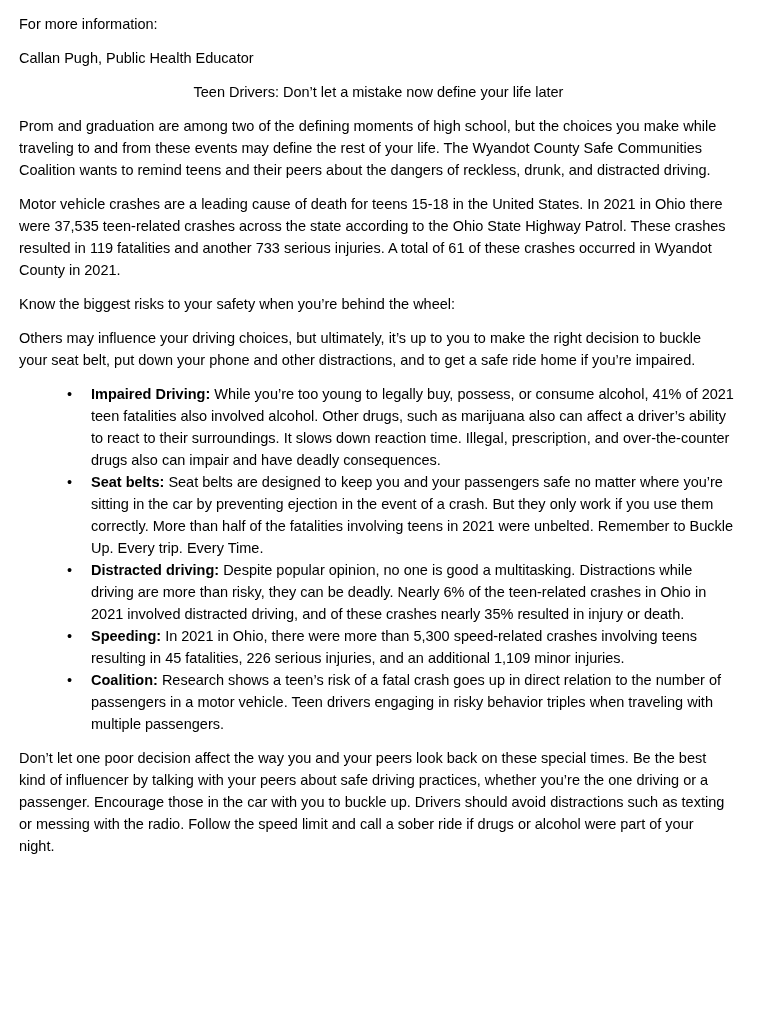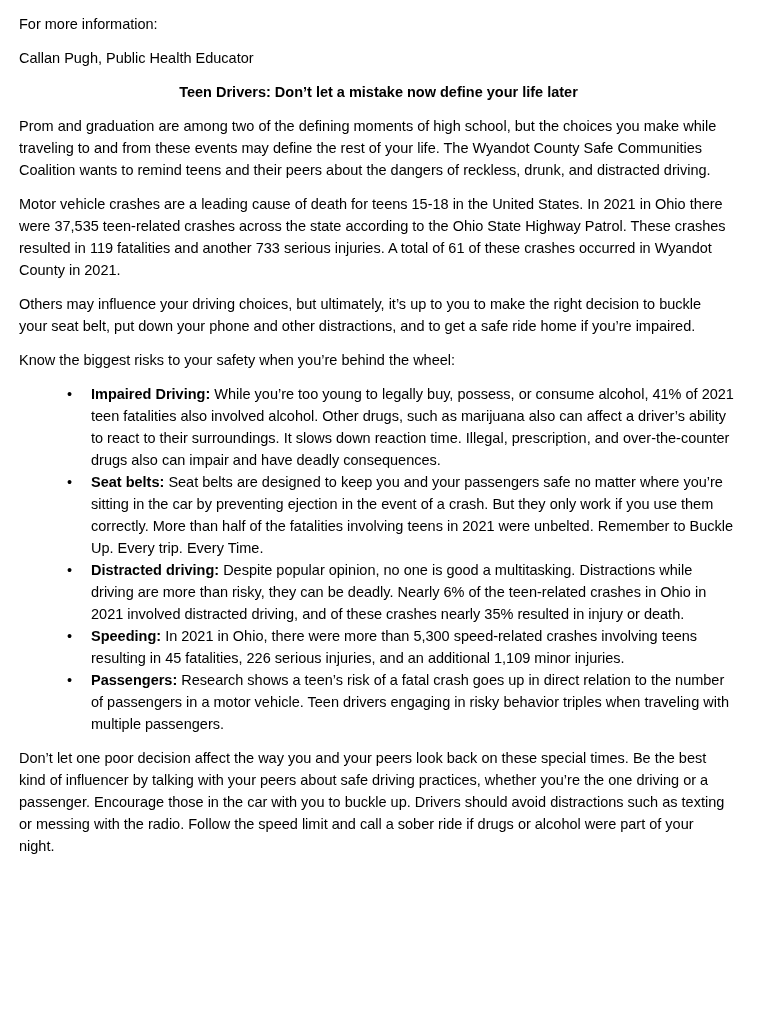--- a/index.html
+++ b/index.html
@@ -16,21 +16,21 @@
     font-size: 14.5px;
     line-height: 22px;
   }
   .contact-line,
   .para {
     margin: 0 6px 12px 0;
   }
   .doc-title {
     text-align: center;
     margin: 0 0 12px 0;
-    font-weight: bold;
+    font-weight: normal;
     font-size: 14.5px;
   }
   .risk-list {
     list-style: none;
     margin: 0 0 12px 0;
     padding-left: 72px;
   }
   .risk-list li {
     position: relative;
   }
@@ -49,41 +49,41 @@
 
 <div class="page">
 
   <p class="contact-line">For more information:</p>
   <p class="contact-line">Callan Pugh, Public Health Educator</p>
 
   <h1 class="doc-title">Teen Drivers: Don’t let a mistake now define your life later</h1>
 
   <p class="para">Prom and graduation are among two of the defining moments of high school, but the choices you make while traveling to and from these events may define the rest of your life. The Wyandot County Safe Communities Coalition wants to remind teens and their peers about the dangers of reckless, drunk, and distracted driving.</p>
   <p class="para">Motor vehicle crashes are a leading cause of death for teens 15-18 in the United States. In 2021 in Ohio there were 37,535 teen-related crashes across the state according to the Ohio State Highway Patrol. These crashes resulted in 119 fatalities and another 733 serious injuries. A total of 61 of these crashes occurred in Wyandot County in 2021.</p>
+  <p class="para">Know the biggest risks to your safety when you’re behind the wheel:</p>
   <p class="para">Others may influence your driving choices, but ultimately, it’s up to you to make the right decision to buckle your seat belt, put down your phone and other distractions, and to get a safe ride home if you’re impaired.</p>
-  <p class="para">Know the biggest risks to your safety when you’re behind the wheel:</p>
 
   <ul class="risk-list">
     <li>
       <strong class="risk-label">Impaired Driving:</strong>
       <span>While you’re too young to legally buy, possess, or consume alcohol, 41% of 2021 teen fatalities also involved alcohol. Other drugs, such as marijuana also can affect a driver’s ability to react to their surroundings. It slows down reaction time. Illegal, prescription, and over-the-counter drugs also can impair and have deadly consequences.</span>
     </li>
     <li>
       <strong class="risk-label">Seat belts:</strong>
       <span>Seat belts are designed to keep you and your passengers safe no matter where you’re sitting in the car by preventing ejection in the event of a crash. But they only work if you use them correctly. More than half of the fatalities involving teens in 2021 were unbelted. Remember to Buckle Up. Every trip. Every Time.</span>
     </li>
     <li>
       <strong class="risk-label">Distracted driving:</strong>
       <span>Despite popular opinion, no one is good a multitasking. Distractions while driving are more than risky, they can be deadly. Nearly 6% of the teen-related crashes in Ohio in 2021 involved distracted driving, and of these crashes nearly 35% resulted in injury or death.</span>
     </li>
     <li>
       <strong class="risk-label">Speeding:</strong>
       <span>In 2021 in Ohio, there were more than 5,300 speed-related crashes involving teens resulting in 45 fatalities, 226 serious injuries, and an additional 1,109 minor injuries.</span>
     </li>
     <li>
-      <strong class="risk-label">Passengers:</strong>
+      <strong class="risk-label">Coalition:</strong>
       <span>Research shows a teen’s risk of a fatal crash goes up in direct relation to the number of passengers in a motor vehicle. Teen drivers engaging in risky behavior triples when traveling with multiple passengers.</span>
     </li>
   </ul>
 
   <p class="para">Don’t let one poor decision affect the way you and your peers look back on these special times. Be the best kind of influencer by talking with your peers about safe driving practices, whether you’re the one driving or a passenger. Encourage those in the car with you to buckle up. Drivers should avoid distractions such as texting or messing with the radio. Follow the speed limit and call a sober ride if drugs or alcohol were part of your night.</p>
 
 </div>
 
 </body></html>

